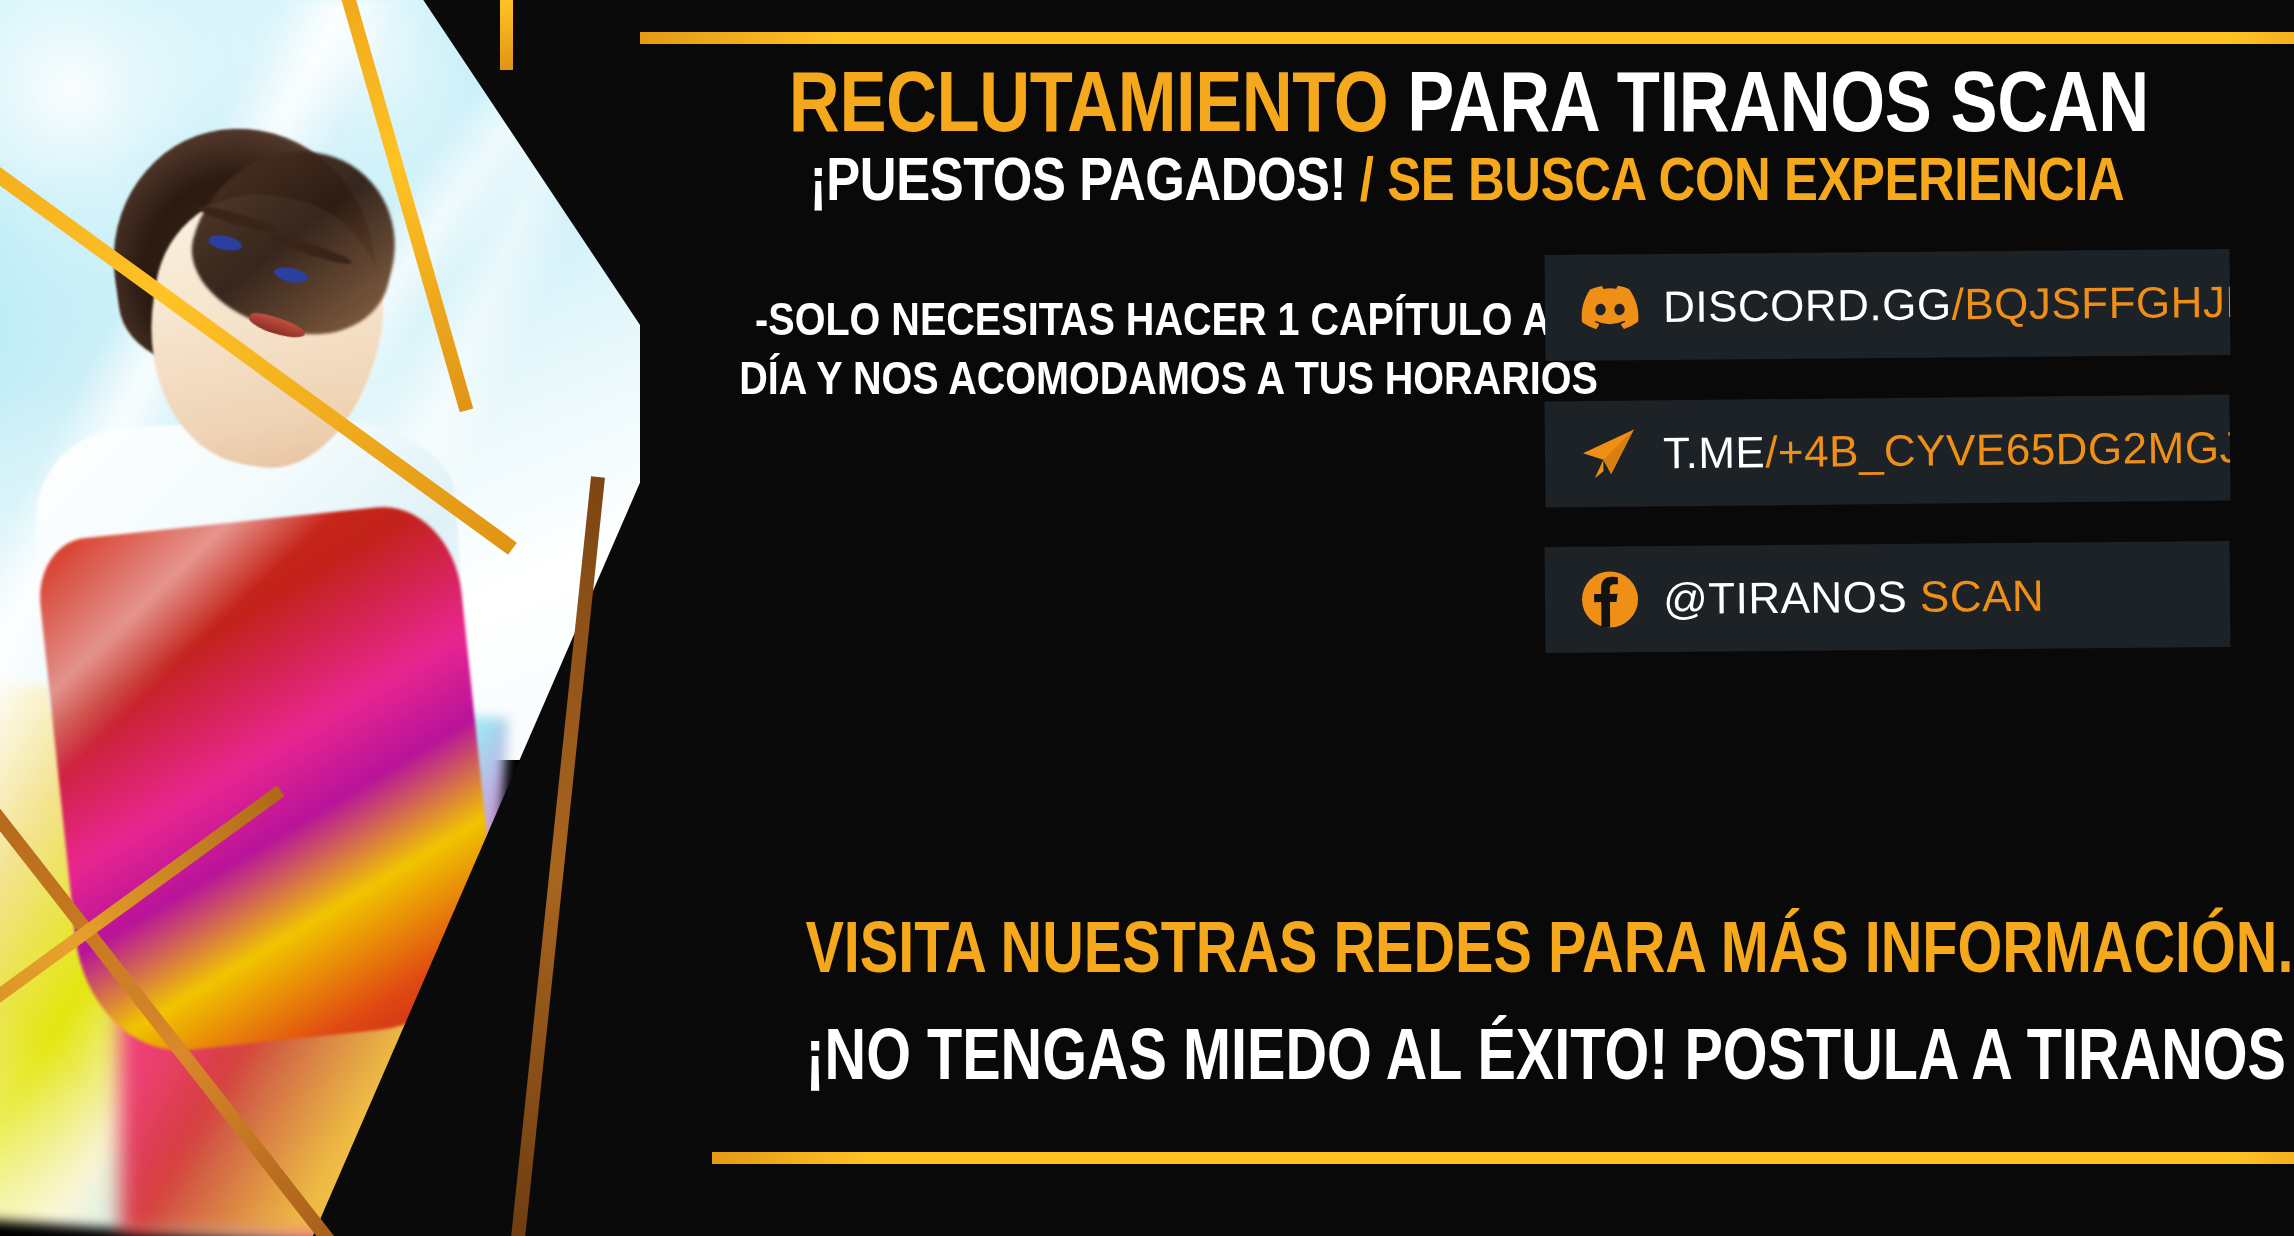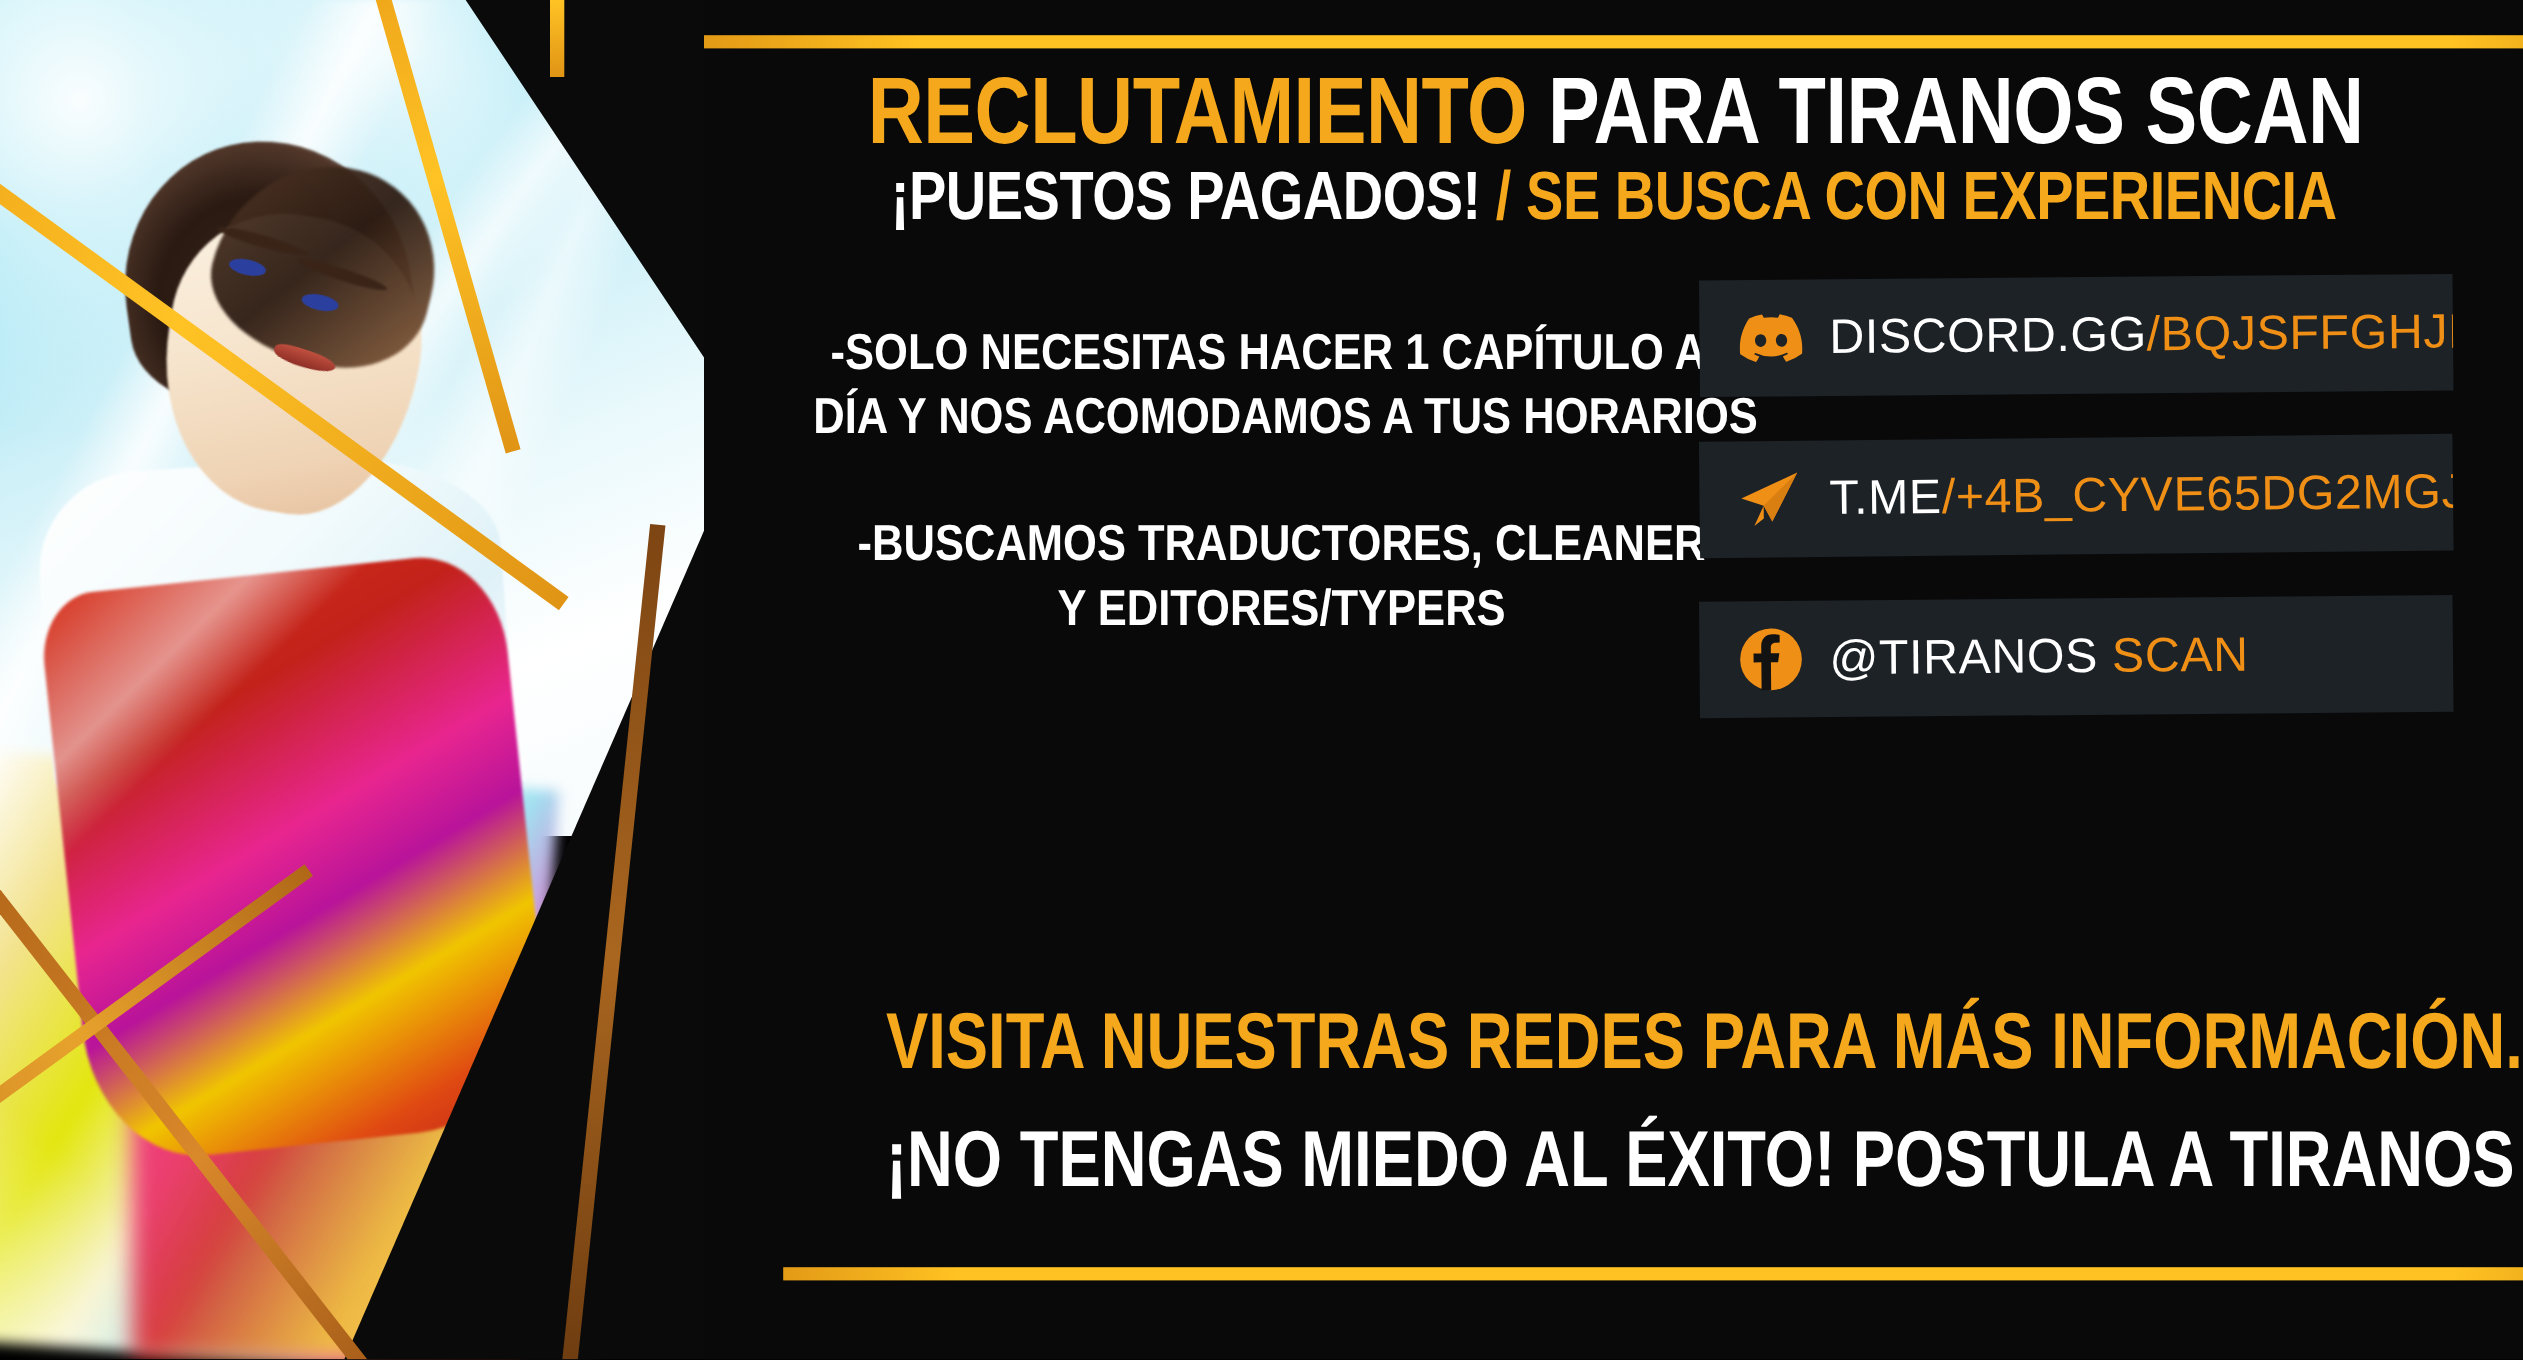--- a/index.html
+++ b/index.html
@@ -276,24 +276,20 @@
       <span class="t-white">¡PUESTOS PAGADOS!</span>
       <span class="t-gold">/</span>
       <span class="t-gold">SE BUSCA CON EXPERIENCIA</span>
     </div>
 
     <div id="body-block">
       <div id="body-group-1">
         <div class="body-line">-SOLO NECESITAS HACER 1 CAPÍTULO AL</div>
         <div class="body-line">DÍA Y NOS ACOMODAMOS A TUS HORARIOS</div>
       </div>
-      <div id="body-group-2">
-        <div class="body-line">-BUSCAMOS TRADUCTORES, CLEANER</div>
-        <div class="body-line">Y EDITORES/TYPERS</div>
-      </div>
     </div>
 
     <div id="contacts">
 
       <div class="contact-box" id="contact-discord">
         <span class="contact-icon">
           <svg width="58" height="44" viewBox="0 0 71 55" aria-hidden="true">
             <path fill="#ef8f16" d="M60.1 4.9A58.5 58.5 0 0 0 45.6.5a.2.2 0 0 0-.2.1c-.6 1.1-1.3 2.6-1.8 3.7a54 54 0 0 0-16.2 0c-.5-1.2-1.2-2.6-1.9-3.7a.2.2 0 0 0-.2-.1 58.4 58.4 0 0 0-14.5 4.4.2.2 0 0 0-.1.1C1.6 18.7-1 32.1.3 45.4a.2.2 0 0 0 .1.2 58.8 58.8 0 0 0 17.7 8.9.2.2 0 0 0 .2-.1c1.4-1.9 2.6-3.8 3.6-5.9a.2.2 0 0 0-.1-.3 38.7 38.7 0 0 1-5.5-2.6.2.2 0 0 1 0-.4l1.1-.9a.2.2 0 0 1 .2 0 41.9 41.9 0 0 0 35.6 0 .2.2 0 0 1 .2 0l1.1.9a.2.2 0 0 1 0 .4 36.3 36.3 0 0 1-5.5 2.6.2.2 0 0 0-.1.3c1 2.1 2.2 4 3.6 5.9a.2.2 0 0 0 .2.1 58.6 58.6 0 0 0 17.8-8.9.2.2 0 0 0 .1-.2c1.5-15.4-2.6-28.7-10.9-40.5a.2.2 0 0 0-.1 0zM23.7 37.3c-3.5 0-6.4-3.2-6.4-7.2s2.8-7.2 6.4-7.2c3.6 0 6.5 3.3 6.4 7.2 0 4-2.8 7.2-6.4 7.2zm23.7 0c-3.5 0-6.4-3.2-6.4-7.2s2.8-7.2 6.4-7.2c3.6 0 6.5 3.3 6.4 7.2 0 4-2.8 7.2-6.4 7.2z"></path>
           </svg>
         </span>

